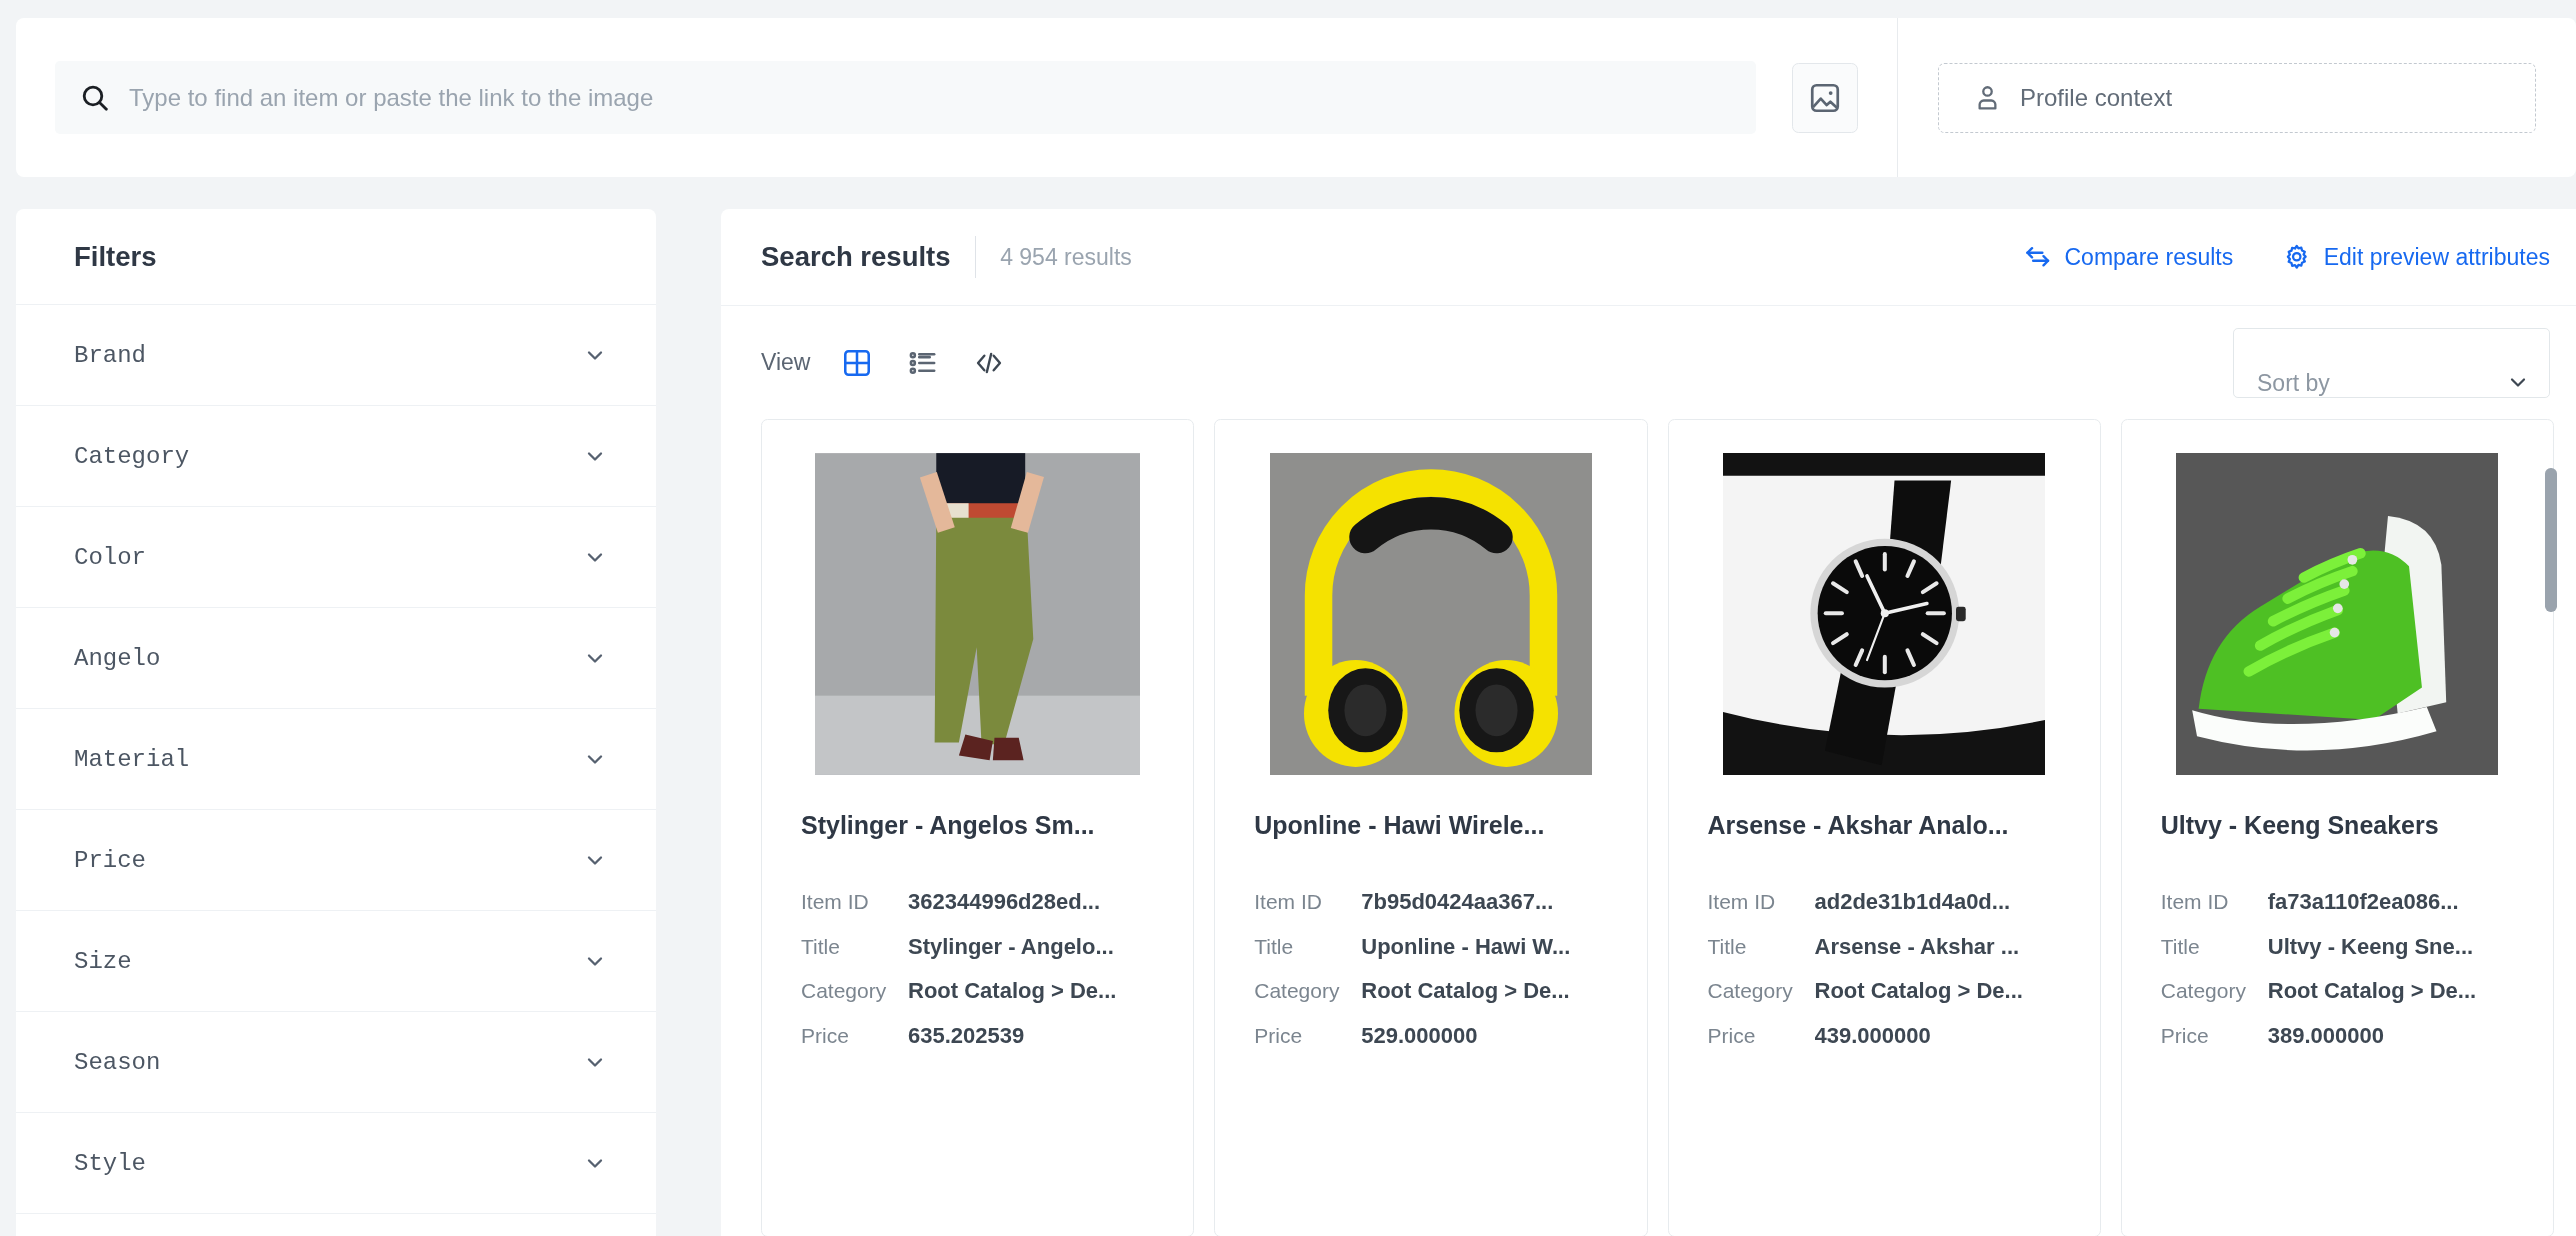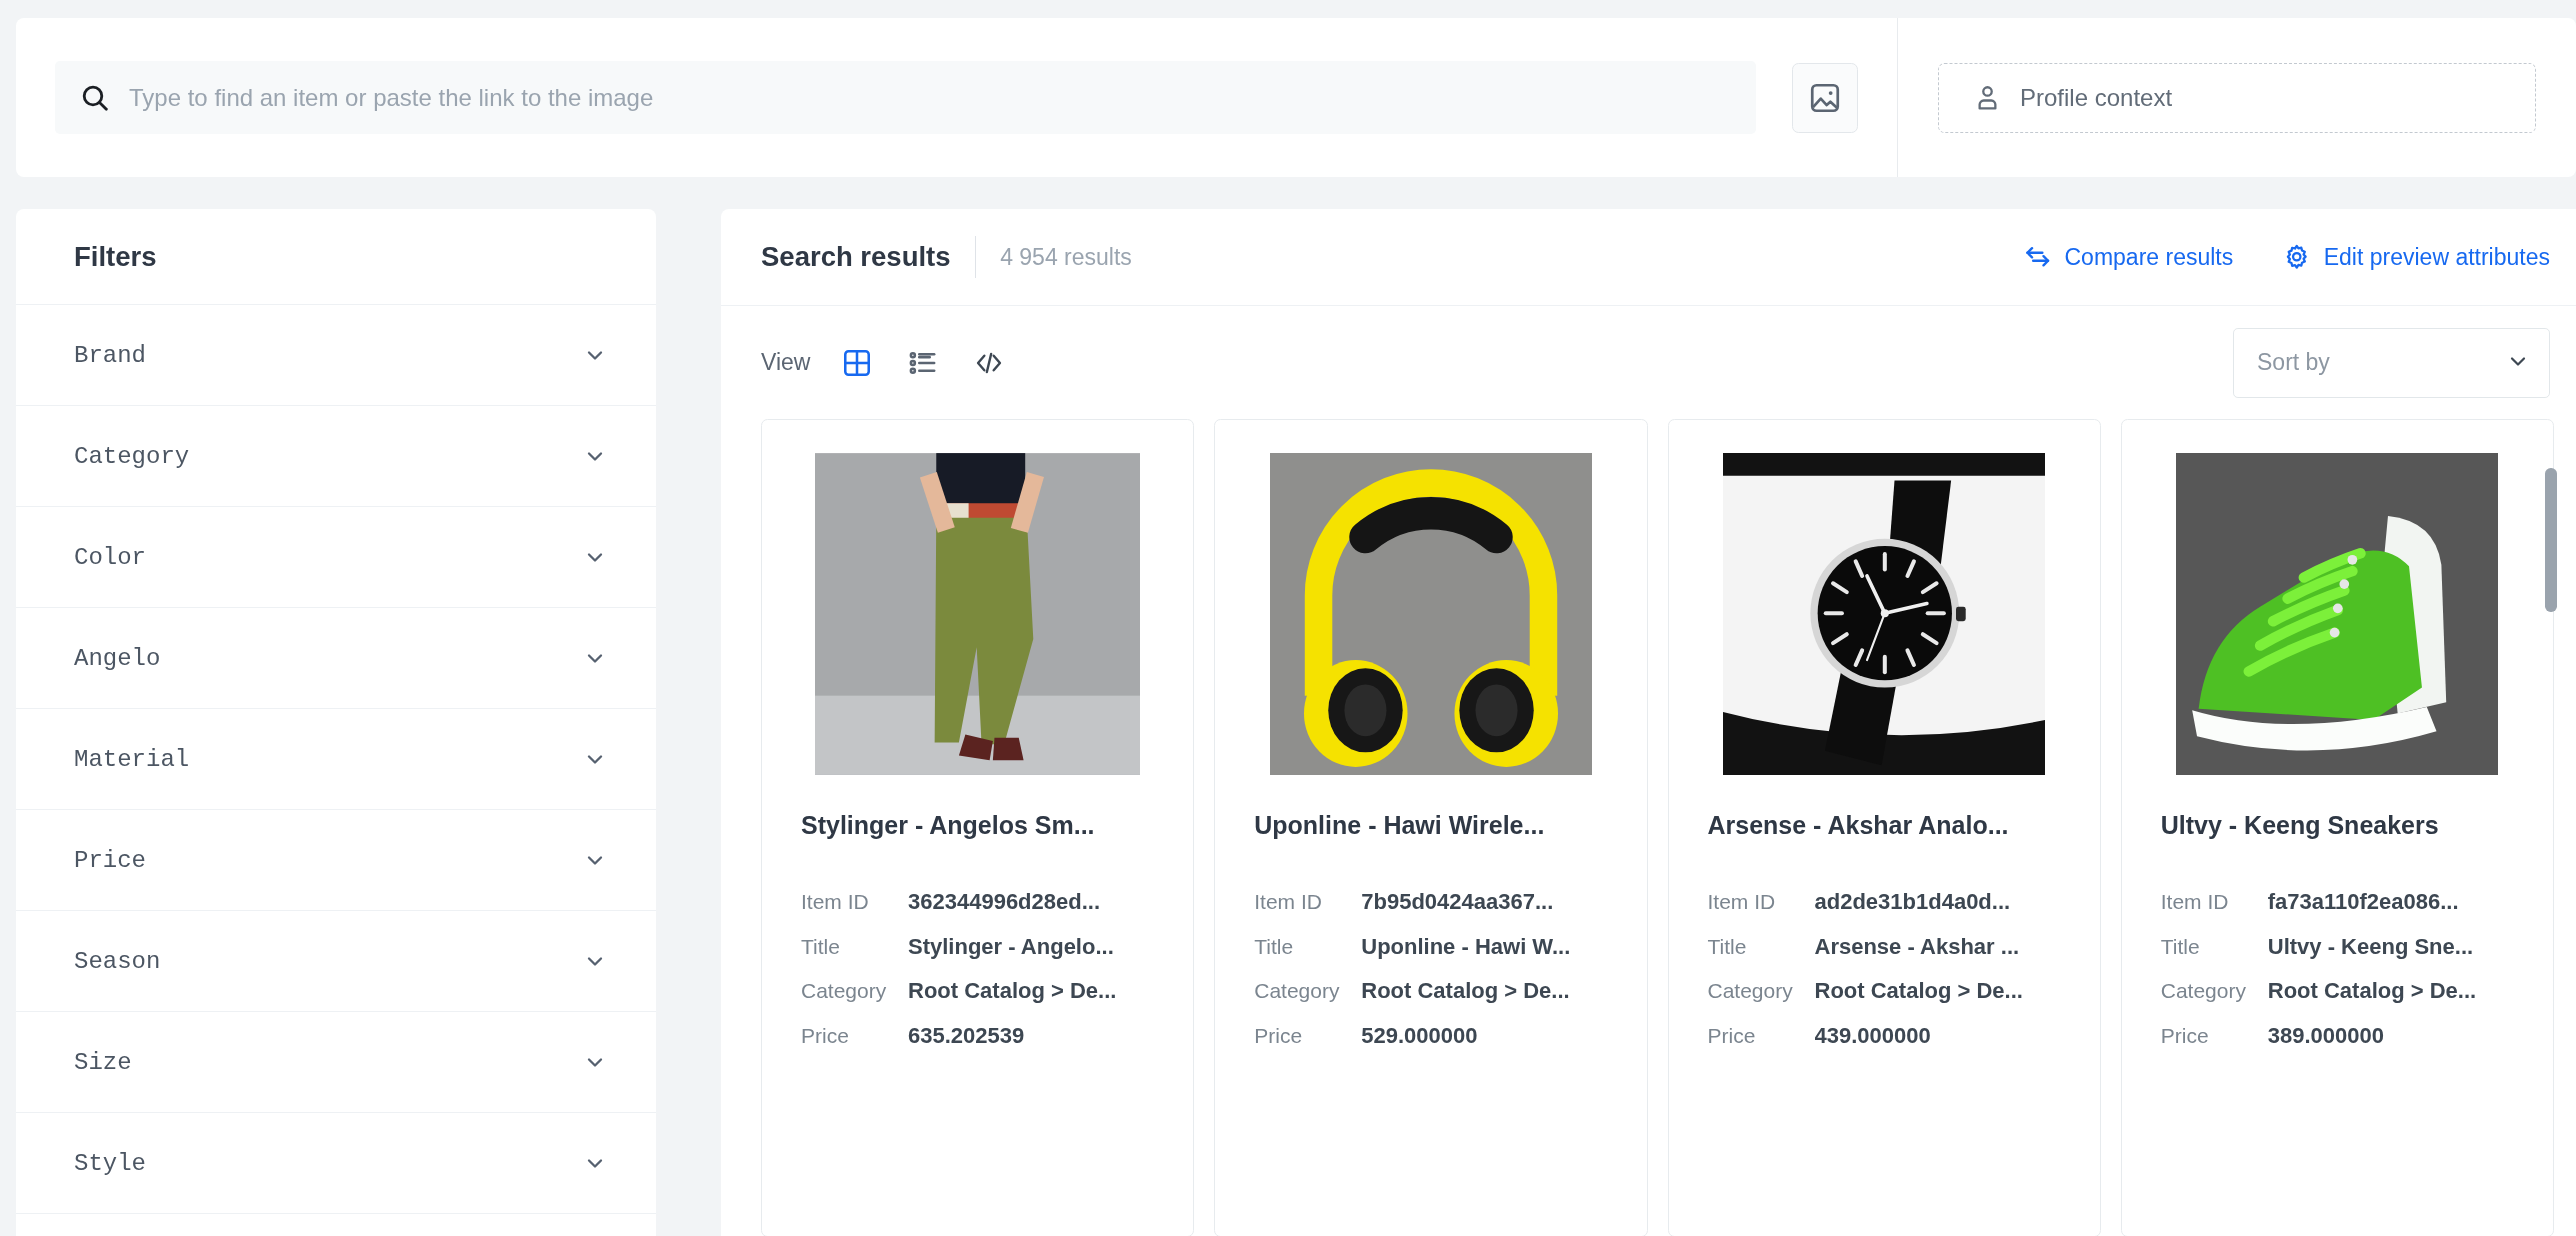--- a/index.html
+++ b/index.html
@@ -124,21 +124,21 @@
   .view-icon {
     width: 42px; height: 42px;
     display: flex; align-items: center; justify-content: center;
     margin-right: 24px; cursor: pointer;
   }
   .view-icon svg { display: block; }
   .sortby {
     margin-left: auto;
     width: 317px; height: 70px;
     border: 1.6px solid #e2e7ea; border-radius: 4.9px;
-    display: flex; align-items: center; justify-content: space-between;
+    display: flex; align-items: flex-end; justify-content: space-between;
     padding: 0 19.4px 0 23px; cursor: pointer;
   }
   .sortby .ph { font-size: 23px; color: #8d97a2; }
 
   
   .grid {
     position: absolute; left: 40px; top: 210px;
     width: 1793px;
     display: flex; gap: 20px;
   }
@@ -261,29 +261,29 @@
   </div>
   <div class="filter-row">
     <span class="label">Price</span>
     <span class="chev">
       <svg viewBox="0 0 24 24" fill="none" stroke="#566170" stroke-width="2.3" stroke-linecap="round" stroke-linejoin="round">
           <polyline points="6,9.5 12,15.5 18,9.5"></polyline>
         </svg>
     </span>
   </div>
   <div class="filter-row">
+    <span class="label">Size</span>
+    <span class="chev">
+      <svg viewBox="0 0 24 24" fill="none" stroke="#566170" stroke-width="2.3" stroke-linecap="round" stroke-linejoin="round">
+          <polyline points="6,9.5 12,15.5 18,9.5"></polyline>
+        </svg>
+    </span>
+  </div>
+  <div class="filter-row">
     <span class="label">Season</span>
-    <span class="chev">
-      <svg viewBox="0 0 24 24" fill="none" stroke="#566170" stroke-width="2.3" stroke-linecap="round" stroke-linejoin="round">
-          <polyline points="6,9.5 12,15.5 18,9.5"></polyline>
-        </svg>
-    </span>
-  </div>
-  <div class="filter-row">
-    <span class="label">Size</span>
     <span class="chev">
       <svg viewBox="0 0 24 24" fill="none" stroke="#566170" stroke-width="2.3" stroke-linecap="round" stroke-linejoin="round">
           <polyline points="6,9.5 12,15.5 18,9.5"></polyline>
         </svg>
     </span>
   </div>
   <div class="filter-row">
     <span class="label">Style</span>
     <span class="chev">
       <svg viewBox="0 0 24 24" fill="none" stroke="#566170" stroke-width="2.3" stroke-linecap="round" stroke-linejoin="round">

